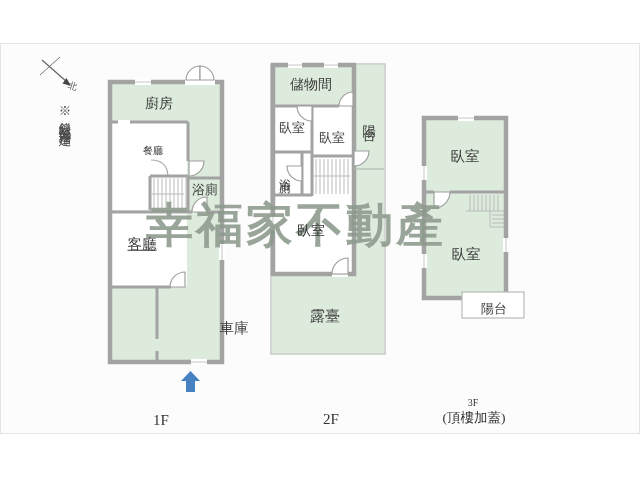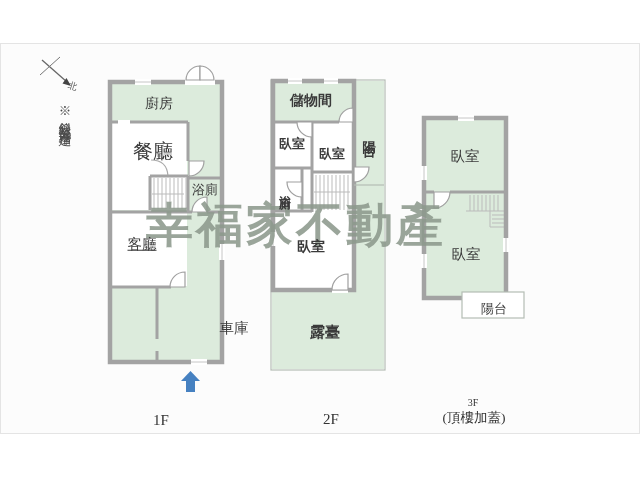--- a/index.html
+++ b/index.html
@@ -101,27 +101,27 @@
     <rect x="13" y="62" width="12" height="5" fill="#ffffff"></rect>
     <g fill="#ffffff" stroke="#a0a0a0" stroke-width="1.2">
       <path d="M 81,22 A 14,14 0 0 1 95,8 L 95,22 Z"></path>
       <path d="M 109,22 A 14,14 0 0 0 95,8 L 95,22 Z"></path>
       <path d="M 84,103 L 99,103 A 15,15 0 0 1 84,118 Z"></path>
       <path d="M 102,154 L 102,139 A 15,15 0 0 0 87,154 Z"></path>
       <path d="M 80,229 L 80,214 A 15,15 0 0 0 65,229 Z"></path>
     </g>
   </svg>
   <span class="room-label" style="left:54px;top:46px;font-size:14px;">廚房</span>
-  <span class="room-label" style="left:48px;top:93px;font-size:20px;">餐廳</span>
+  <span class="room-label" style="left:48px;top:93px;font-size:10px;">餐廳</span>
   <span class="room-label" style="left:100px;top:131px;font-size:13px;">浴廁</span>
   <span class="room-label" style="left:37px;top:186px;font-size:14.5px;text-decoration:underline;">客廳</span>
   <span class="room-label" style="left:85px;top:270px;font-size:14.5px;margin-left:44px;">車庫</span>
 </div>
 
-<div class="floor" style="left:268px;top:62px;width:124px;height:315px;font-weight:bold;">
+<div class="floor" style="left:268px;top:46px;width:124px;height:315px;">
   <svg width="124" height="315" viewBox="0 0 124 315">
     <rect x="3" y="18" width="114" height="290" fill="#ffffff" stroke="#b4bdb4" stroke-width="1.2"></rect>
     <rect x="86" y="19" width="30" height="288" fill="#dcebdc"></rect>
     <rect x="4" y="229" width="112" height="78" fill="#dcebdc"></rect>
     <rect x="7" y="21" width="77" height="39" fill="#dcebdc"></rect>
     <rect x="7" y="60" width="77" height="166" fill="#ffffff"></rect>
     <g stroke="#bbbbbb" stroke-width="1">
       <line x1="48" y1="113" x2="48" y2="148"></line>
         <line x1="52" y1="113" x2="52" y2="148"></line>
       <line x1="56" y1="113" x2="56" y2="148"></line>

